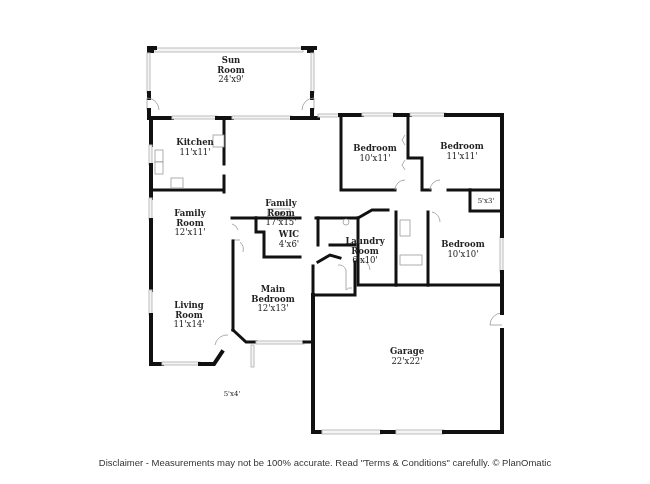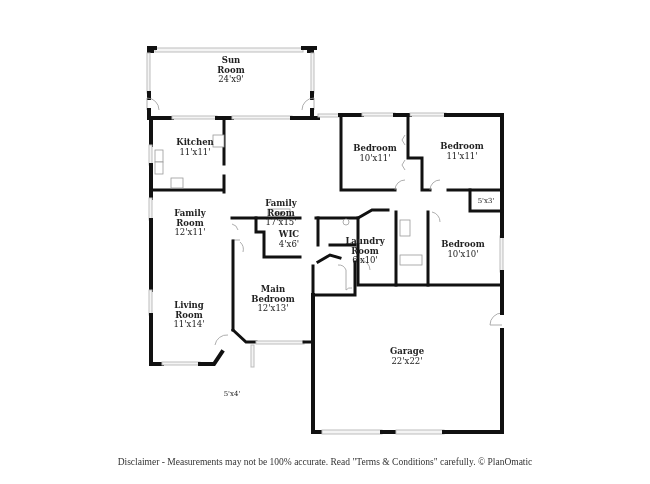--- a/index.html
+++ b/index.html
@@ -6,21 +6,21 @@
   body { width: 650px; height: 484px; position: relative; overflow: hidden; font-family: "DejaVu Serif", "Liberation Serif", serif; }
   svg.plan { position: absolute; left: 0; top: 0; width: 650px; height: 484px; }
   .wall { stroke: #111; stroke-width: 4; fill: none; stroke-linecap: square; }
   .iwall { stroke: #111; stroke-width: 3; fill: none; stroke-linecap: square; }
   .win { stroke: #bdbdbd; stroke-width: 1; fill: #f4f4f4; }
   .door { stroke: #999; stroke-width: 0.8; fill: none; }
   .fix { stroke: #999; stroke-width: 0.8; fill: #fff; }
   .lbl { position: absolute; text-align: center; font-size: 8.5px; line-height: 9.5px; color: #222; font-weight: bold; transform: translateX(-50%); white-space: nowrap; }
   .dim { font-weight: normal; display: block; }
   .small { font-size: 7px; font-weight: normal; }
-  .disclaimer { position: absolute; left: 0; width: 650px; top: 457px; text-align: center; font-size: 9.5px; color: #333; font-family: Liberation Serif, serif; }
+  .disclaimer { position: absolute; left: 0; width: 650px; top: 457px; text-align: center; font-size: 9.5px; color: #333; font-family: Liberation Sans, sans-serif; }
 </style>
 </head>
 <body>
 
 <svg class="plan" viewBox="0 0 650 484" xmlns="http://www.w3.org/2000/svg">
 
   <g>
     <rect class="win" x="155" y="48" width="148" height="4"></rect>
     <path class="wall" d="M149 48 L155 48 M303 48 L315 48"></path>
     <rect x="147" y="46" width="7" height="7" fill="#111"></rect>

